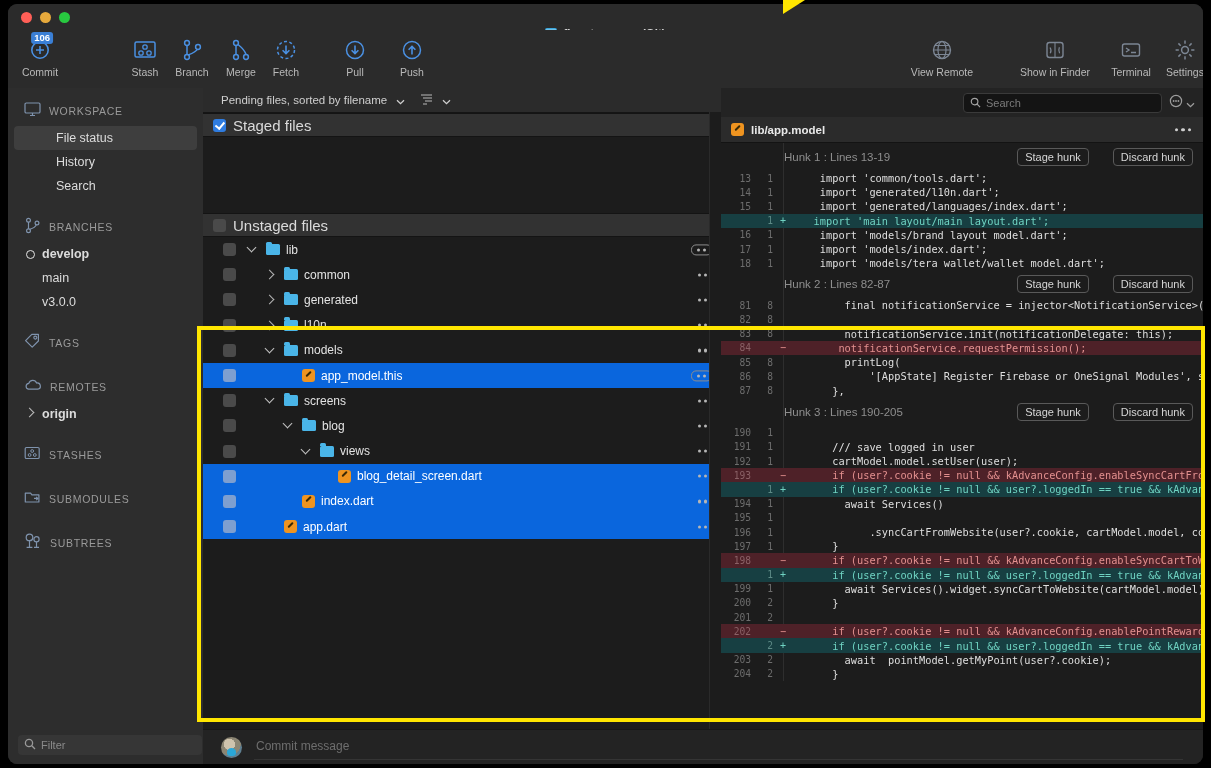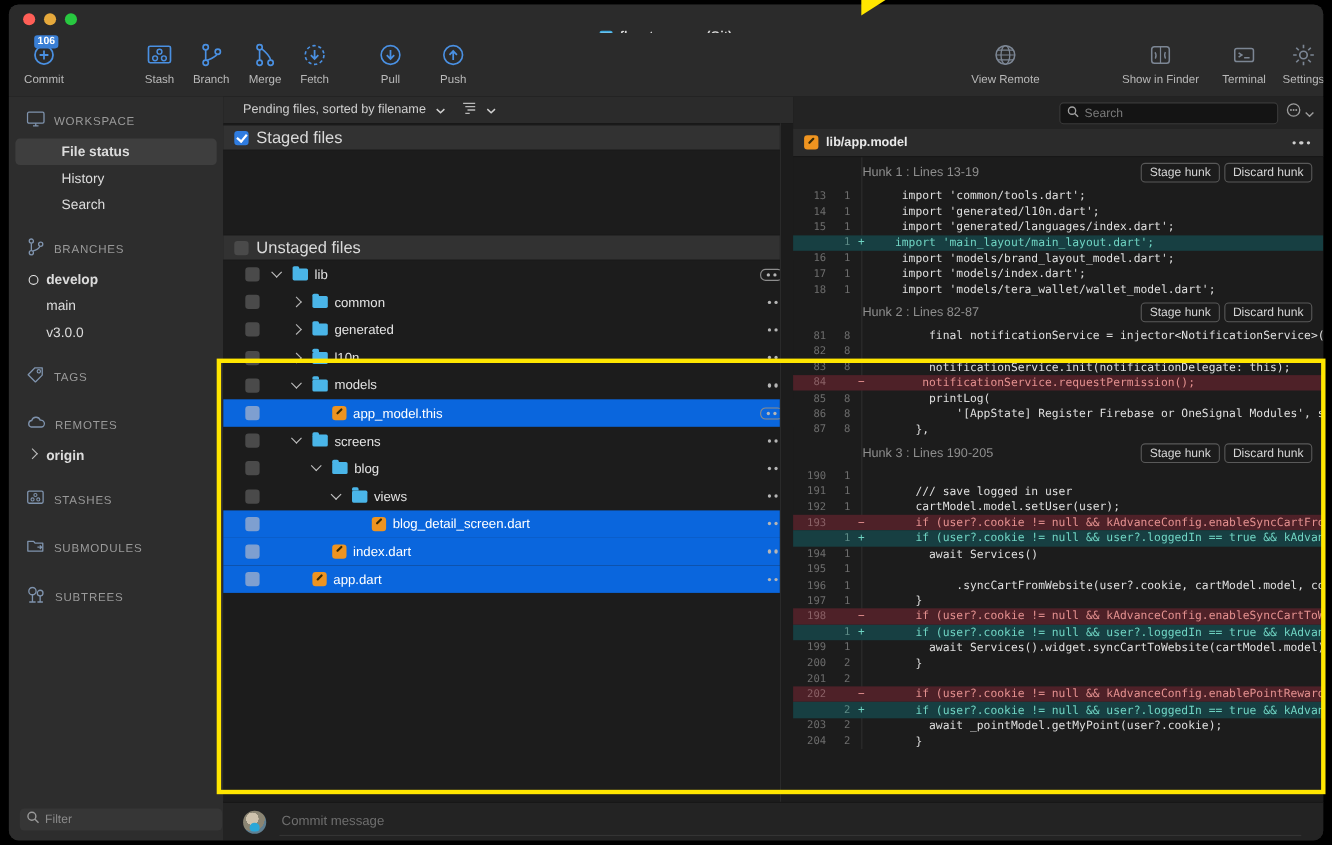--- a/index.html
+++ b/index.html
@@ -27,21 +27,21 @@
   .tb-lbl{font-size:10.5px;color:#b9b9b9;margin-top:4px;white-space:nowrap;}
   .badge{position:absolute;left:50%;transform:translateX(-50%);top:-2px;background:#3a7fd5;color:#fff;font-size:9.5px;
         font-weight:bold;border-radius:3px;padding:1px 3px;line-height:1.1;z-index:3;}
   .tbdiv{position:absolute;top:84px;left:0;width:1195px;height:1px;background:#1b1b1b;}
 
   
   .sidebar{position:absolute;left:0;top:84px;width:195px;bottom:0;background:#2d2d2d;}
   .sec{display:flex;align-items:center;gap:8px;padding:0 0 0 16px;height:30px;margin-top:8px;}
   .sec-lbl{font-size:10.5px;letter-spacing:.7px;color:#9a9a9a;font-weight:500;}
   .sb-item{height:24px;display:flex;align-items:center;padding-left:48px;font-size:12.5px;color:#dcdcdc;cursor:default;}
-  .sb-item.sel{background:#3e3e3e;margin:0 6px;border-radius:4px;padding-left:42px;font-weight:bold;}
+  .sb-item.sel{background:#3e3e3e;margin:0 6px;border-radius:4px;padding-left:42px;}
   .sb-item.br{padding-left:34px;position:relative;}
   .sb-item.br.cur{font-weight:bold;}
   .dotb{position:absolute;left:18px;top:8px;width:7px;height:7px;border-radius:50%;border:1.6px solid #e4e4e4;}
   .chev-r{position:absolute;left:18px;top:7px;width:6px;height:6px;border-right:1.4px solid #bdbdbd;border-bottom:1.4px solid #bdbdbd;transform:rotate(-45deg);}
   .filterbar{position:absolute;left:0;bottom:0;width:195px;height:34px;}
   .filterbox{position:absolute;left:10px;top:5px;width:172px;height:20px;background:#363636;border-radius:4px;display:flex;align-items:center;padding:0 6px;}
   .filterbox span.t{font-size:11px;color:#8a8a8a;margin-left:5px;}
 
   
   .mid{position:absolute;left:195px;top:84px;width:518px;bottom:34px;background:#1c1c1c;}
@@ -76,21 +76,21 @@
   .diff-top{height:29px;background:#232323;display:flex;align-items:center;justify-content:flex-end;padding-right:8px;gap:7px;}
   .searchbox{width:185px;height:18px;background:#141414;border:1px solid #3a3a3a;border-radius:4px;display:flex;align-items:center;padding:0 6px;gap:5px;}
   .searchbox .ph{font-size:11px;color:#7b7b7b;}
   .opt{display:flex;align-items:center;gap:3px;}
   .file-head{height:25px;background:#2b2b2b;display:flex;align-items:center;gap:7px;padding-left:10px;border-bottom:1px solid #131313;position:relative;}
   .file-head .t{font-size:11.5px;color:#e9e9e9;font-weight:bold;}
   .hdots{position:absolute;right:12px;top:50%;transform:translateY(-50%);display:flex;gap:3px;}
   .hdots i{width:3.4px;height:3.4px;border-radius:50%;background:#cfcfcf;display:block;}
   .hunk{height:28px;display:flex;align-items:center;position:relative;}
   .hunk .hl{position:absolute;left:63px;font-size:11.5px;color:#8e8e8e;}
-  .hunk .btns{position:absolute;right:10px;display:flex;gap:4px;}
+  .hunk .btns{position:absolute;right:10px;display:flex;gap:24px;}
   .hbtn{font-size:11px;color:#d6d6d6;border:1px solid #595959;border-radius:4px;padding:2px 7px;background:transparent;cursor:default;}
   .cl{height:14.2px;display:flex;align-items:center;font-family:"DejaVu Sans Mono",monospace;font-size:10.3px;white-space:pre;position:relative;}
   .ln{width:30px;text-align:right;color:#6d6d6d;flex:none;font-size:9.6px;}
   .ln2{width:22px;text-align:right;color:#6d6d6d;flex:none;font-size:9.6px;overflow:hidden;}
   .sg{width:20px;text-align:center;flex:none;font-size:10px;}
   .tx{color:#dfdfdf;flex:1;overflow:hidden;padding-left:2px;}
   .cl.add{background:#173f42;}
   .cl.add .tx{color:#6fd3c2;}
   .cl.add .sg{color:#6fd3c2;}
   .cl.del{background:#4e2128;}
@@ -195,21 +195,21 @@
     <div class="tb-item" style="left:376px;">
       <div class="tb-ico">
         <svg width="26" height="24" viewBox="0 0 26 24">
               <circle cx="13" cy="12" r="8.5" fill="none" stroke="#4a90e2" stroke-width="1.5"></circle>
               <path d="M13 16.5v-8M9.6 11.8l3.4-3.4 3.4 3.4" fill="none" stroke="#4a90e2" stroke-width="1.6"></path>
             </svg>
       </div>
       <span class="tb-lbl">Push</span>
     </div>
 
-    <div class="tb-item" style="left:868px;width:76px;align-items:center;">
+    <div class="tb-item" style="left:896px;width:76px;align-items:center;">
       <div class="tb-ico">
         <svg width="24" height="24" viewBox="0 0 24 24">
               <circle cx="12" cy="12" r="8.5" fill="none" stroke="#7c8694" stroke-width="1.4"></circle>
               <ellipse cx="12" cy="12" rx="4" ry="8.5" fill="none" stroke="#7c8694" stroke-width="1.2"></ellipse>
               <path d="M3.6 12h16.8M5 7.5h14M5 16.5h14" stroke="#7c8694" stroke-width="1.1" fill="none"></path>
             </svg>
       </div>
       <span class="tb-lbl">View Remote</span>
     </div>
     <div class="tb-item" style="left:1003px;width:88px;">

